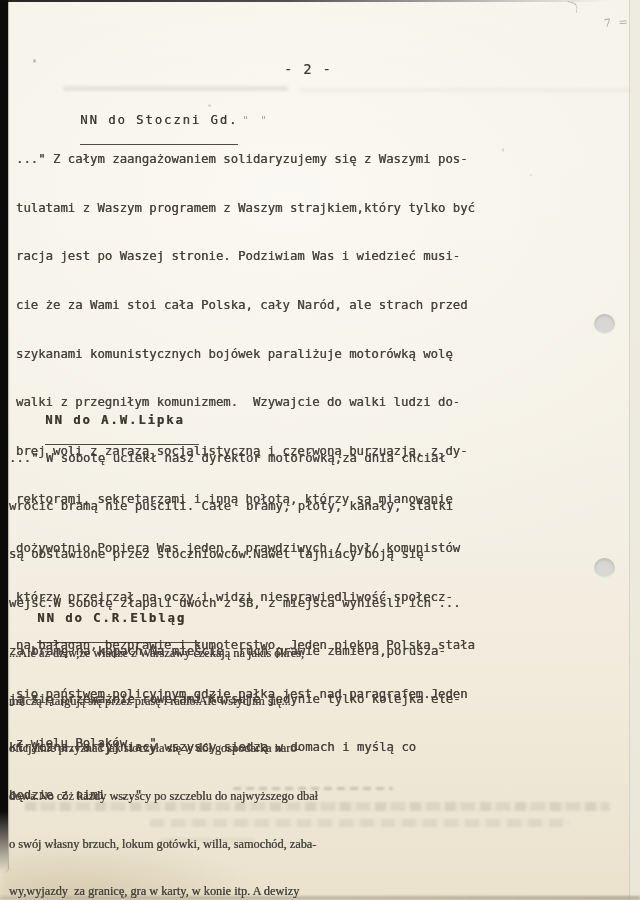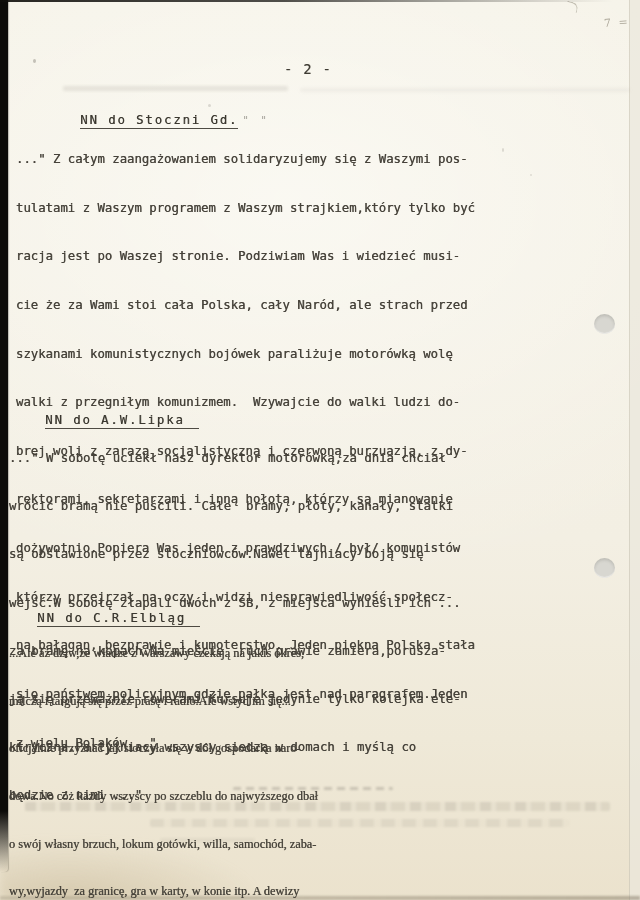--- a/index.html
+++ b/index.html
@@ -56,23 +56,23 @@
     position:absolute;left:284px;top:61px;
     font-size:13.5px;letter-spacing:1.5px;white-space:pre;color:#3e3b33;
     text-shadow:.4px .4px .5px rgba(60,56,48,.6);
   }
   .heading{
     position:absolute;font-size:12.3px;letter-spacing:1.9px;white-space:pre;
     color:#3a372f;text-shadow:.4px .3px .5px rgba(55,52,44,.65);
   }
   .heading .h-text{
     border-bottom:1.6px solid rgba(48,45,38,.85);
-    padding-bottom:1px;display:inline-block;
+    padding-bottom:17px;display:inline-block;
   }
-  .heading .h-pad{padding-right:14px;}
+  .heading .h-pad{padding-right:14px;font-weight:bold;}
   .heading .h-suffix{opacity:.4;margin-left:4px;font-size:10px;letter-spacing:3px;}
   .para{position:absolute;font-size:12.3px;white-space:pre;}
   .para .line{display:block;}
   .para-1 .line{height:20.65px;line-height:20.65px;}
   .para-2 .line{height:20.2px;line-height:20.2px;}
   .para-3 .line{height:19.7px;line-height:19.7px;font-family:Liberation Serif, serif;}
   .h1{left:43px;top:99px;}
   .para-1{left:16px;top:121px;}
   .h2{left:8px;top:399px;}
   .para-2{left:9px;top:420px;}

